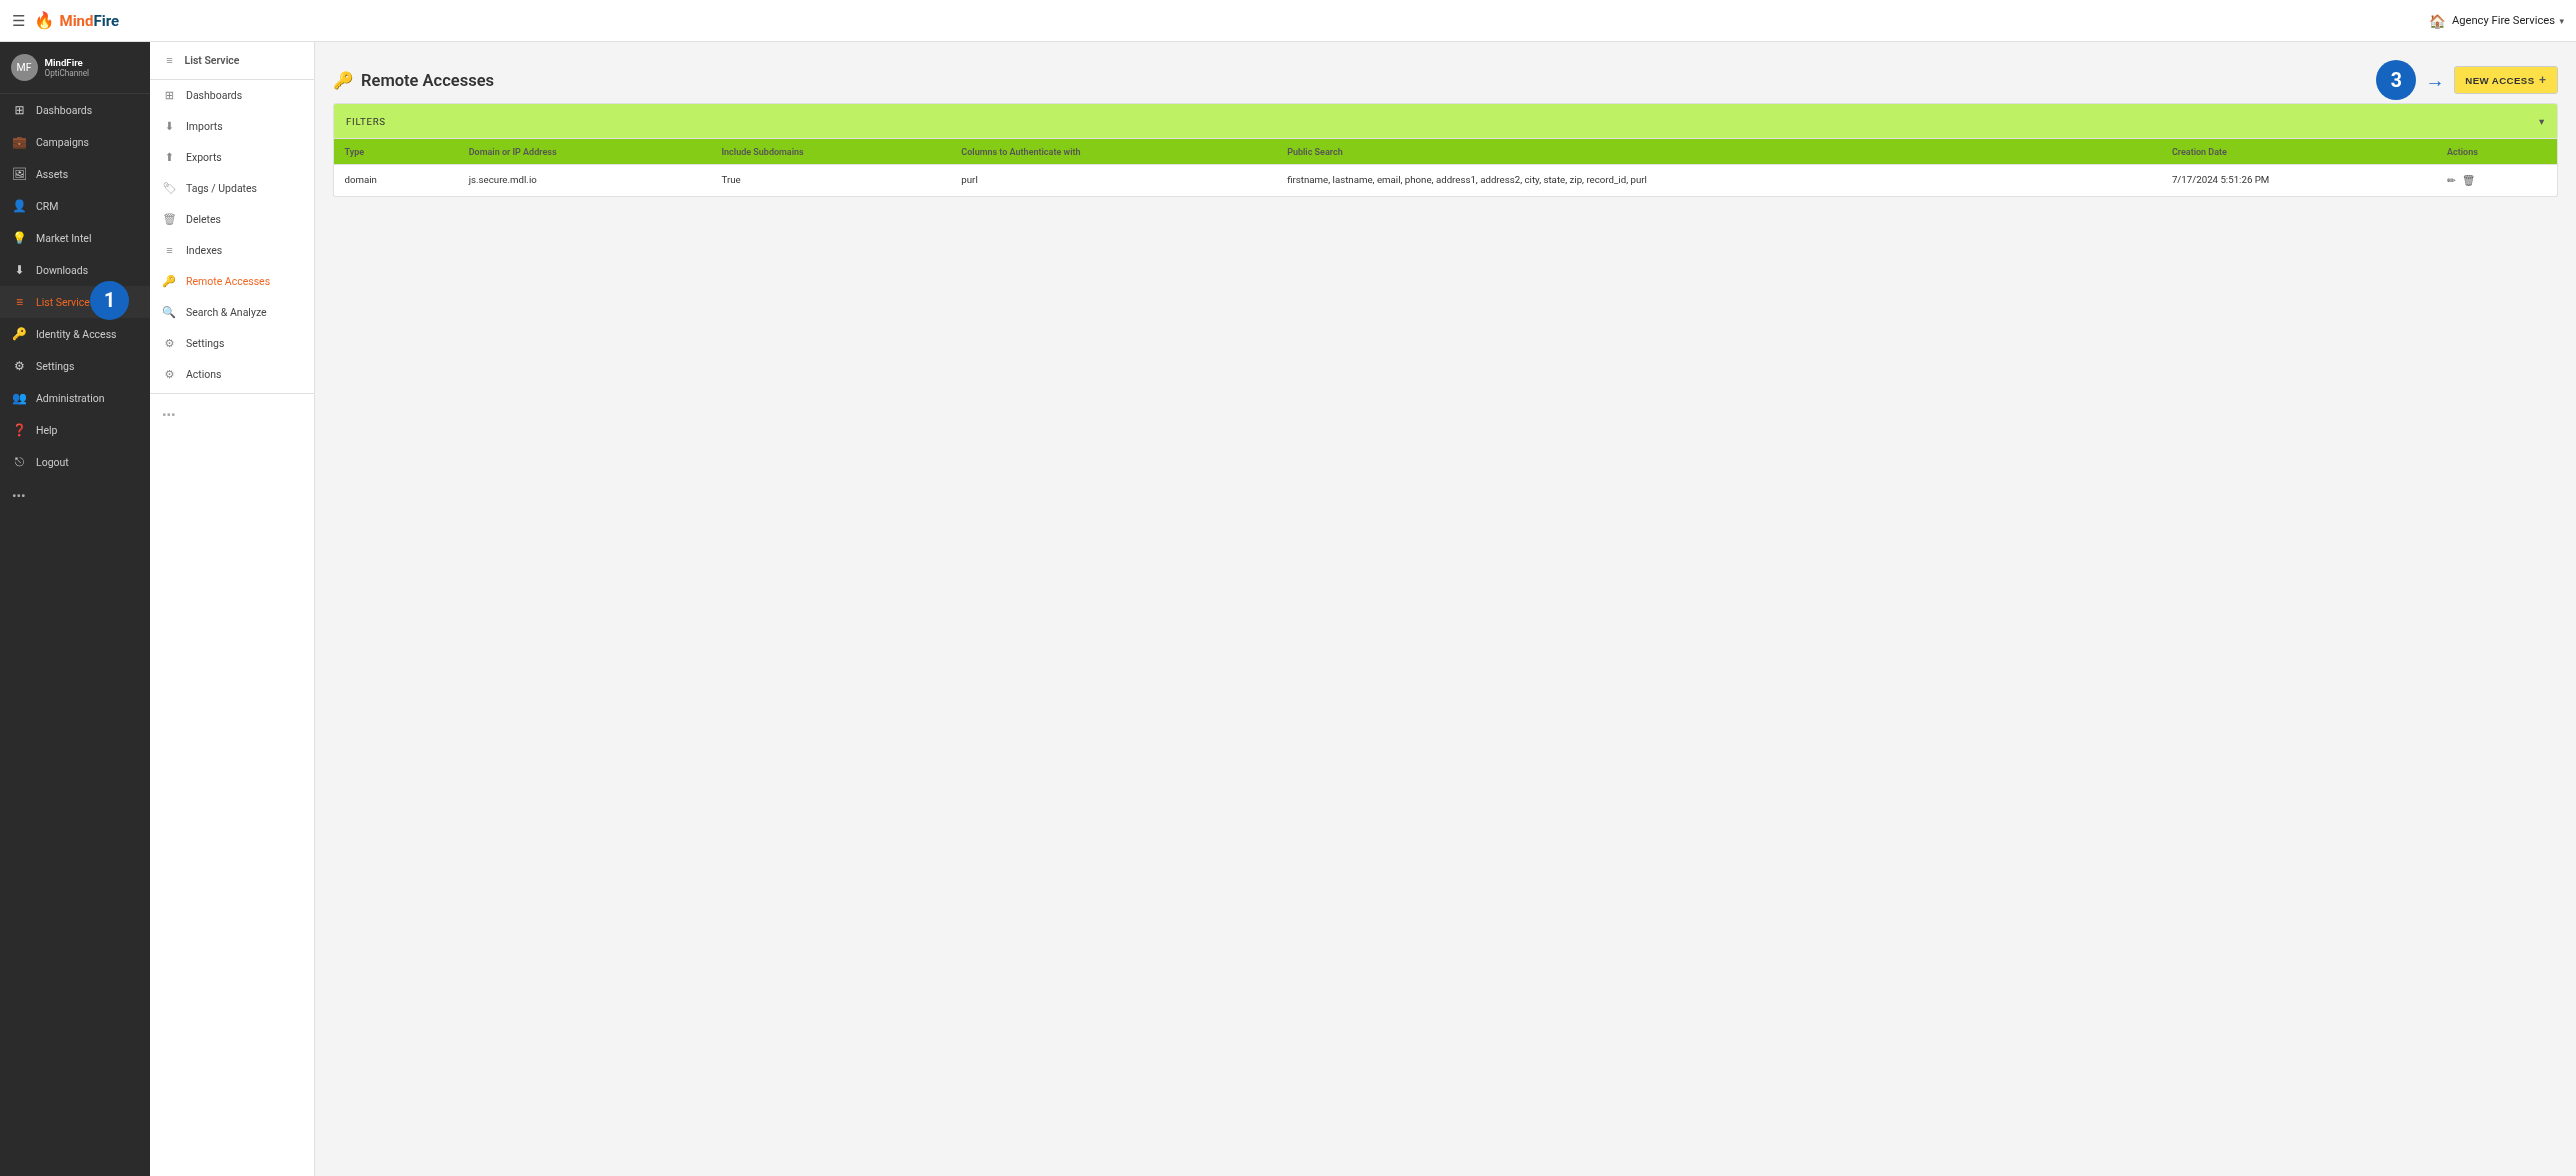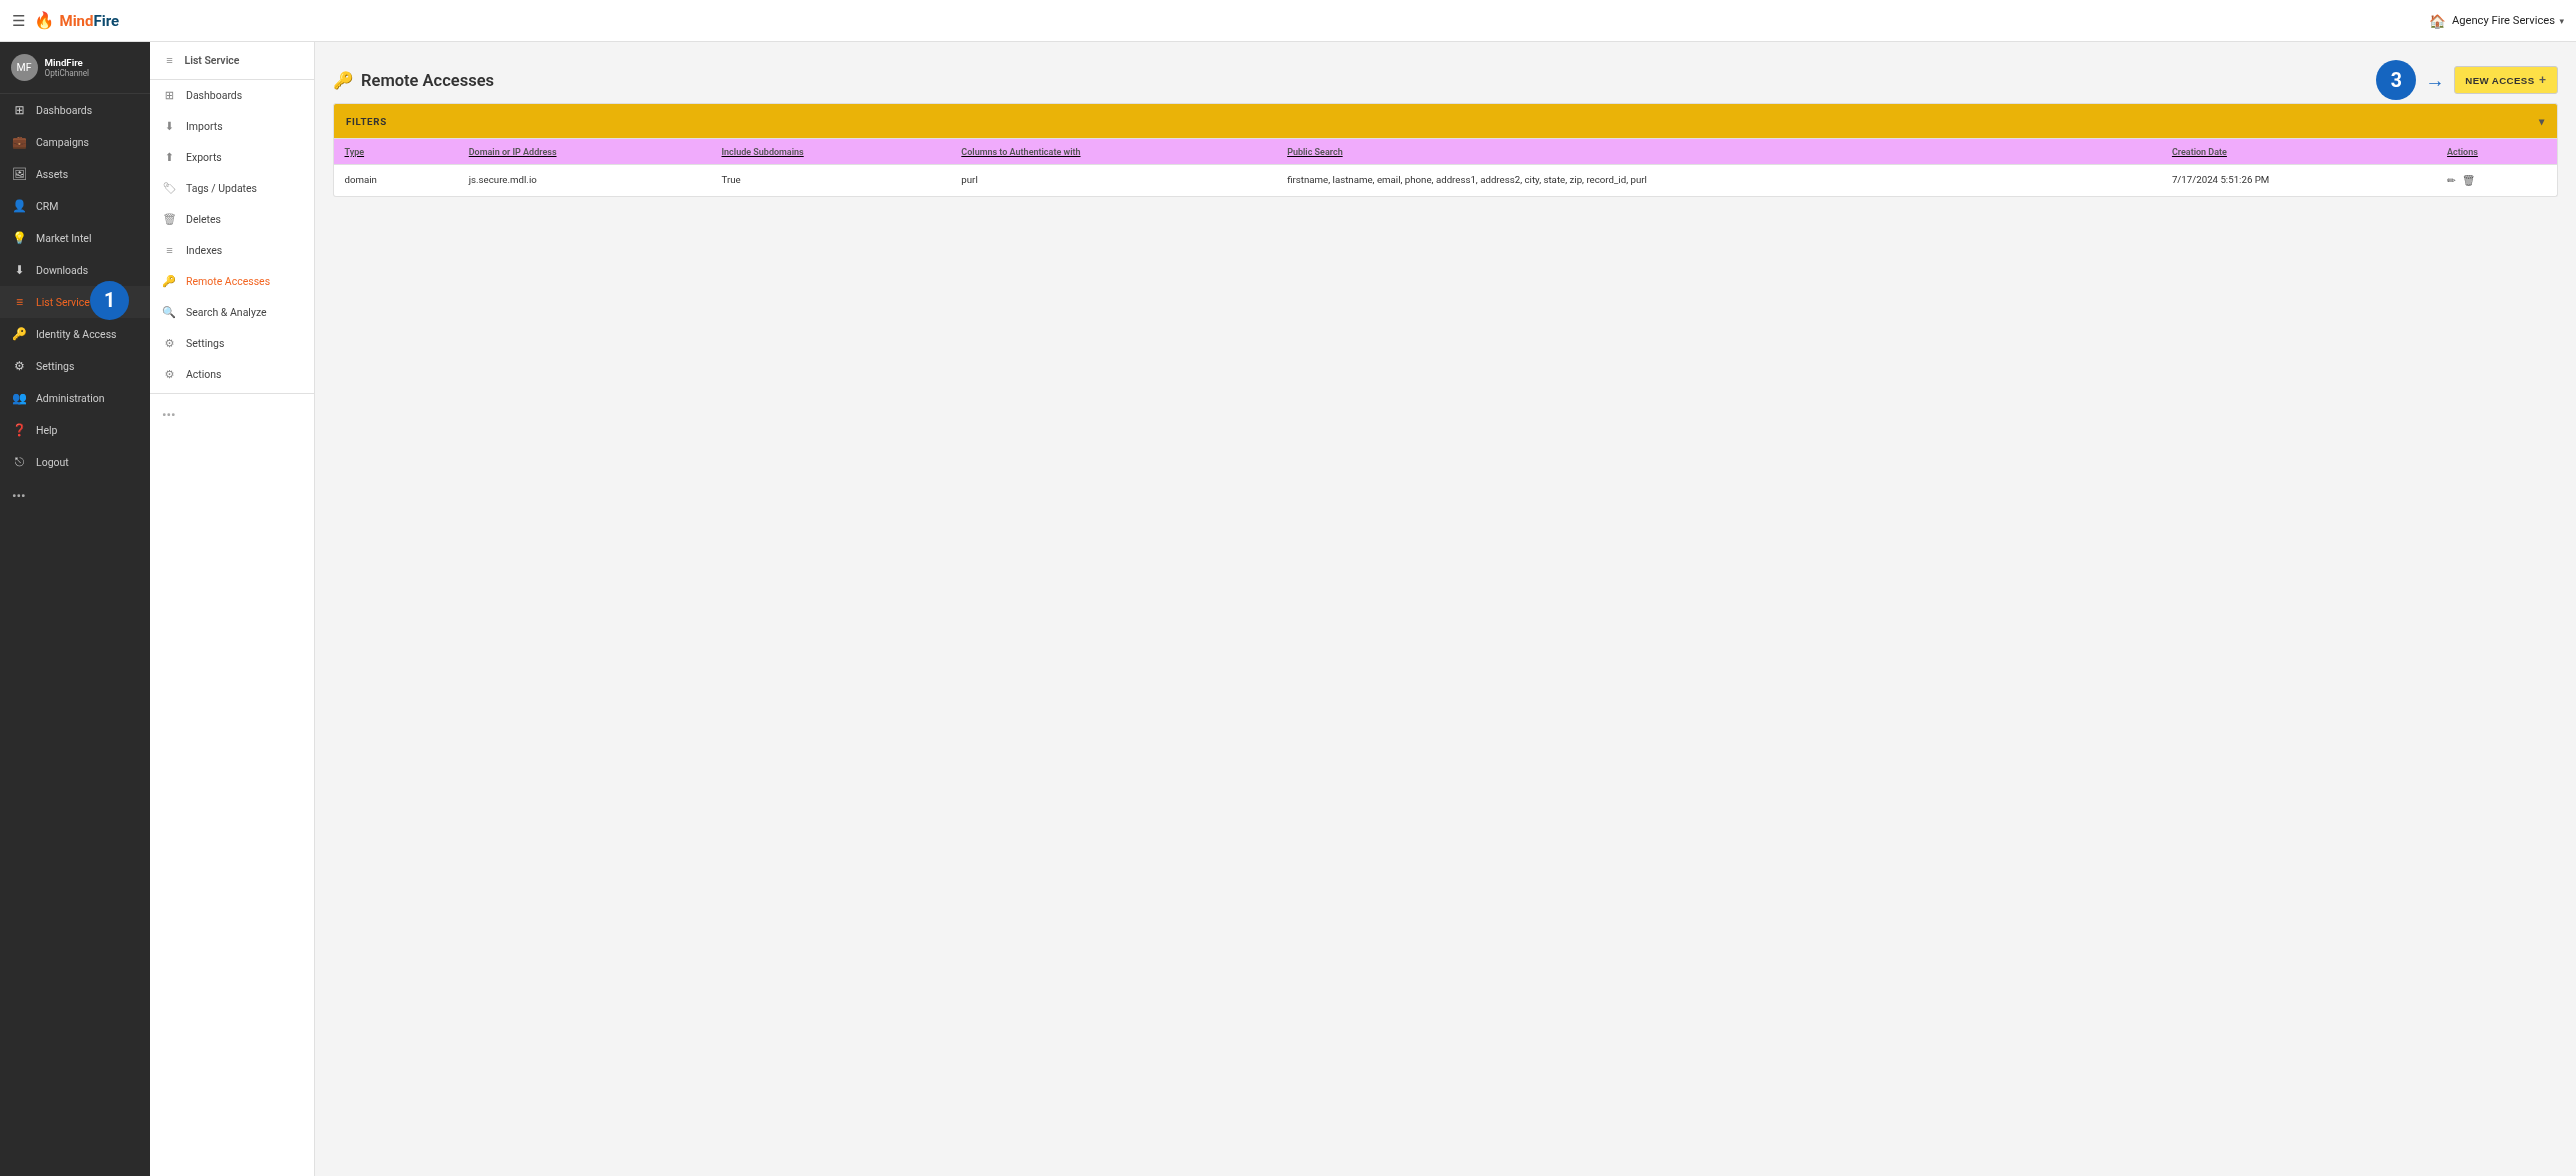--- a/index.html
+++ b/index.html
@@ -78,29 +78,29 @@
     }
     .new-access-btn .plus { font-size: 12px; color: #555; }
     .bubble3 {
       width: 40px; height: 40px; border-radius: 50%;
       background: #1565c0; color: #fff;
       font-size: 19.5px; font-weight: 700;
       display: flex; align-items: center; justify-content: center;
     }
 
     .filters-bar {
-      background: #eab308; border: 0.7px solid #e0e0e0; border-radius: 3px 3px 0 0;
+      background: #bef264; border: 0.7px solid #e0e0e0; border-radius: 3px 3px 0 0;
       padding: 10.5px 12px; display: flex; align-items: center; justify-content: space-between;
-      font-size: 9.7px; font-weight: 700; color: #333; letter-spacing: 0.7px;
+      font-size: 9.7px; font-weight: 400; color: #333; letter-spacing: 0.7px;
     }
     .filters-chevron { font-size: 10.5px; color: #555; cursor: pointer; }
 
     .table-wrap { background: #fff; border: 0.7px solid #e0e0e0; border-top: none; border-radius: 0 0 3px 3px; overflow: hidden; }
     table { width: 100%; border-collapse: collapse; font-size: 9.7px; }
-    thead tr { background: #f0abfc; border-bottom: 0.7px solid #e0e0e0; text-decoration: underline; }
+    thead tr { background: #84cc16; border-bottom: 0.7px solid #e0e0e0; }
     thead th { padding: 7.5px 10.5px; text-align: left; font-weight: 600; color: #555; font-size: 9px; }
     tbody tr { border-bottom: 0.7px solid #f0f0f0; }
     tbody tr:last-child { border-bottom: none; }
     tbody td { padding: 9px 10.5px; color: #333; font-size: 9.7px; vertical-align: top; }
     .action-icons { display: flex; align-items: center; gap: 6px; }
     .action-icon { cursor: pointer; color: #555; font-size: 10.5px; }
 
     
     .left-annotation { position: relative; }
     .bubble1 {

